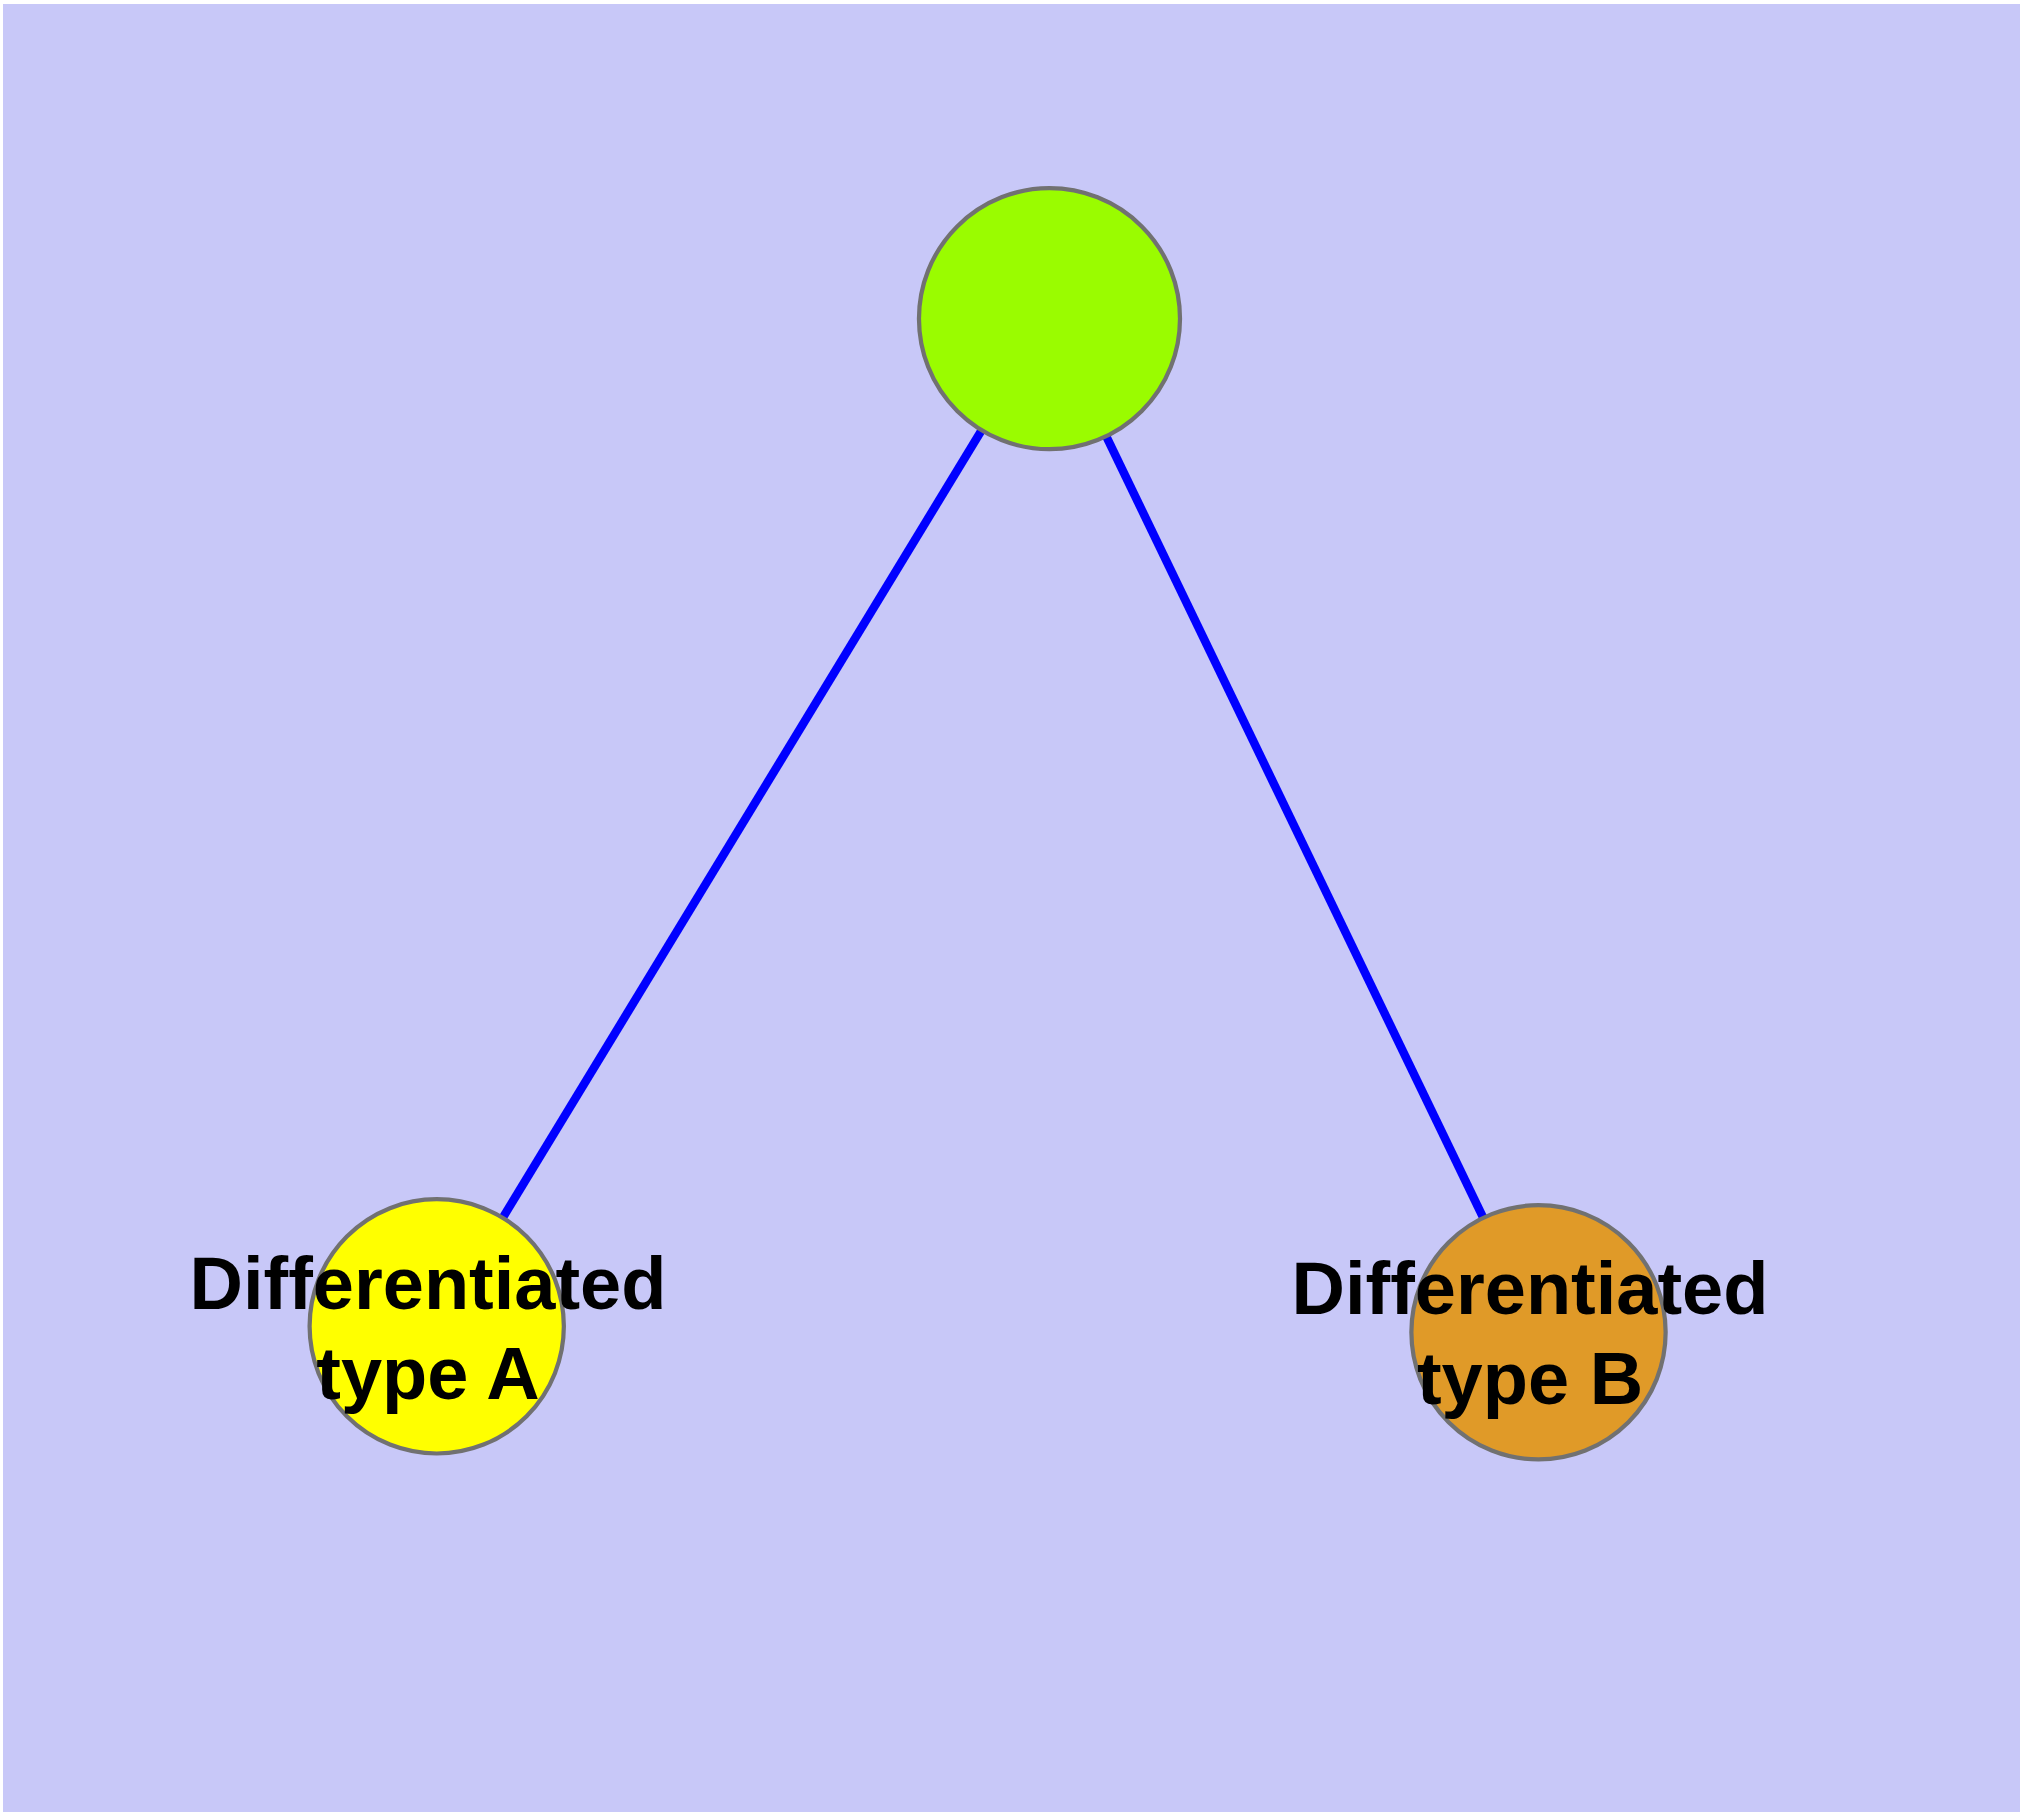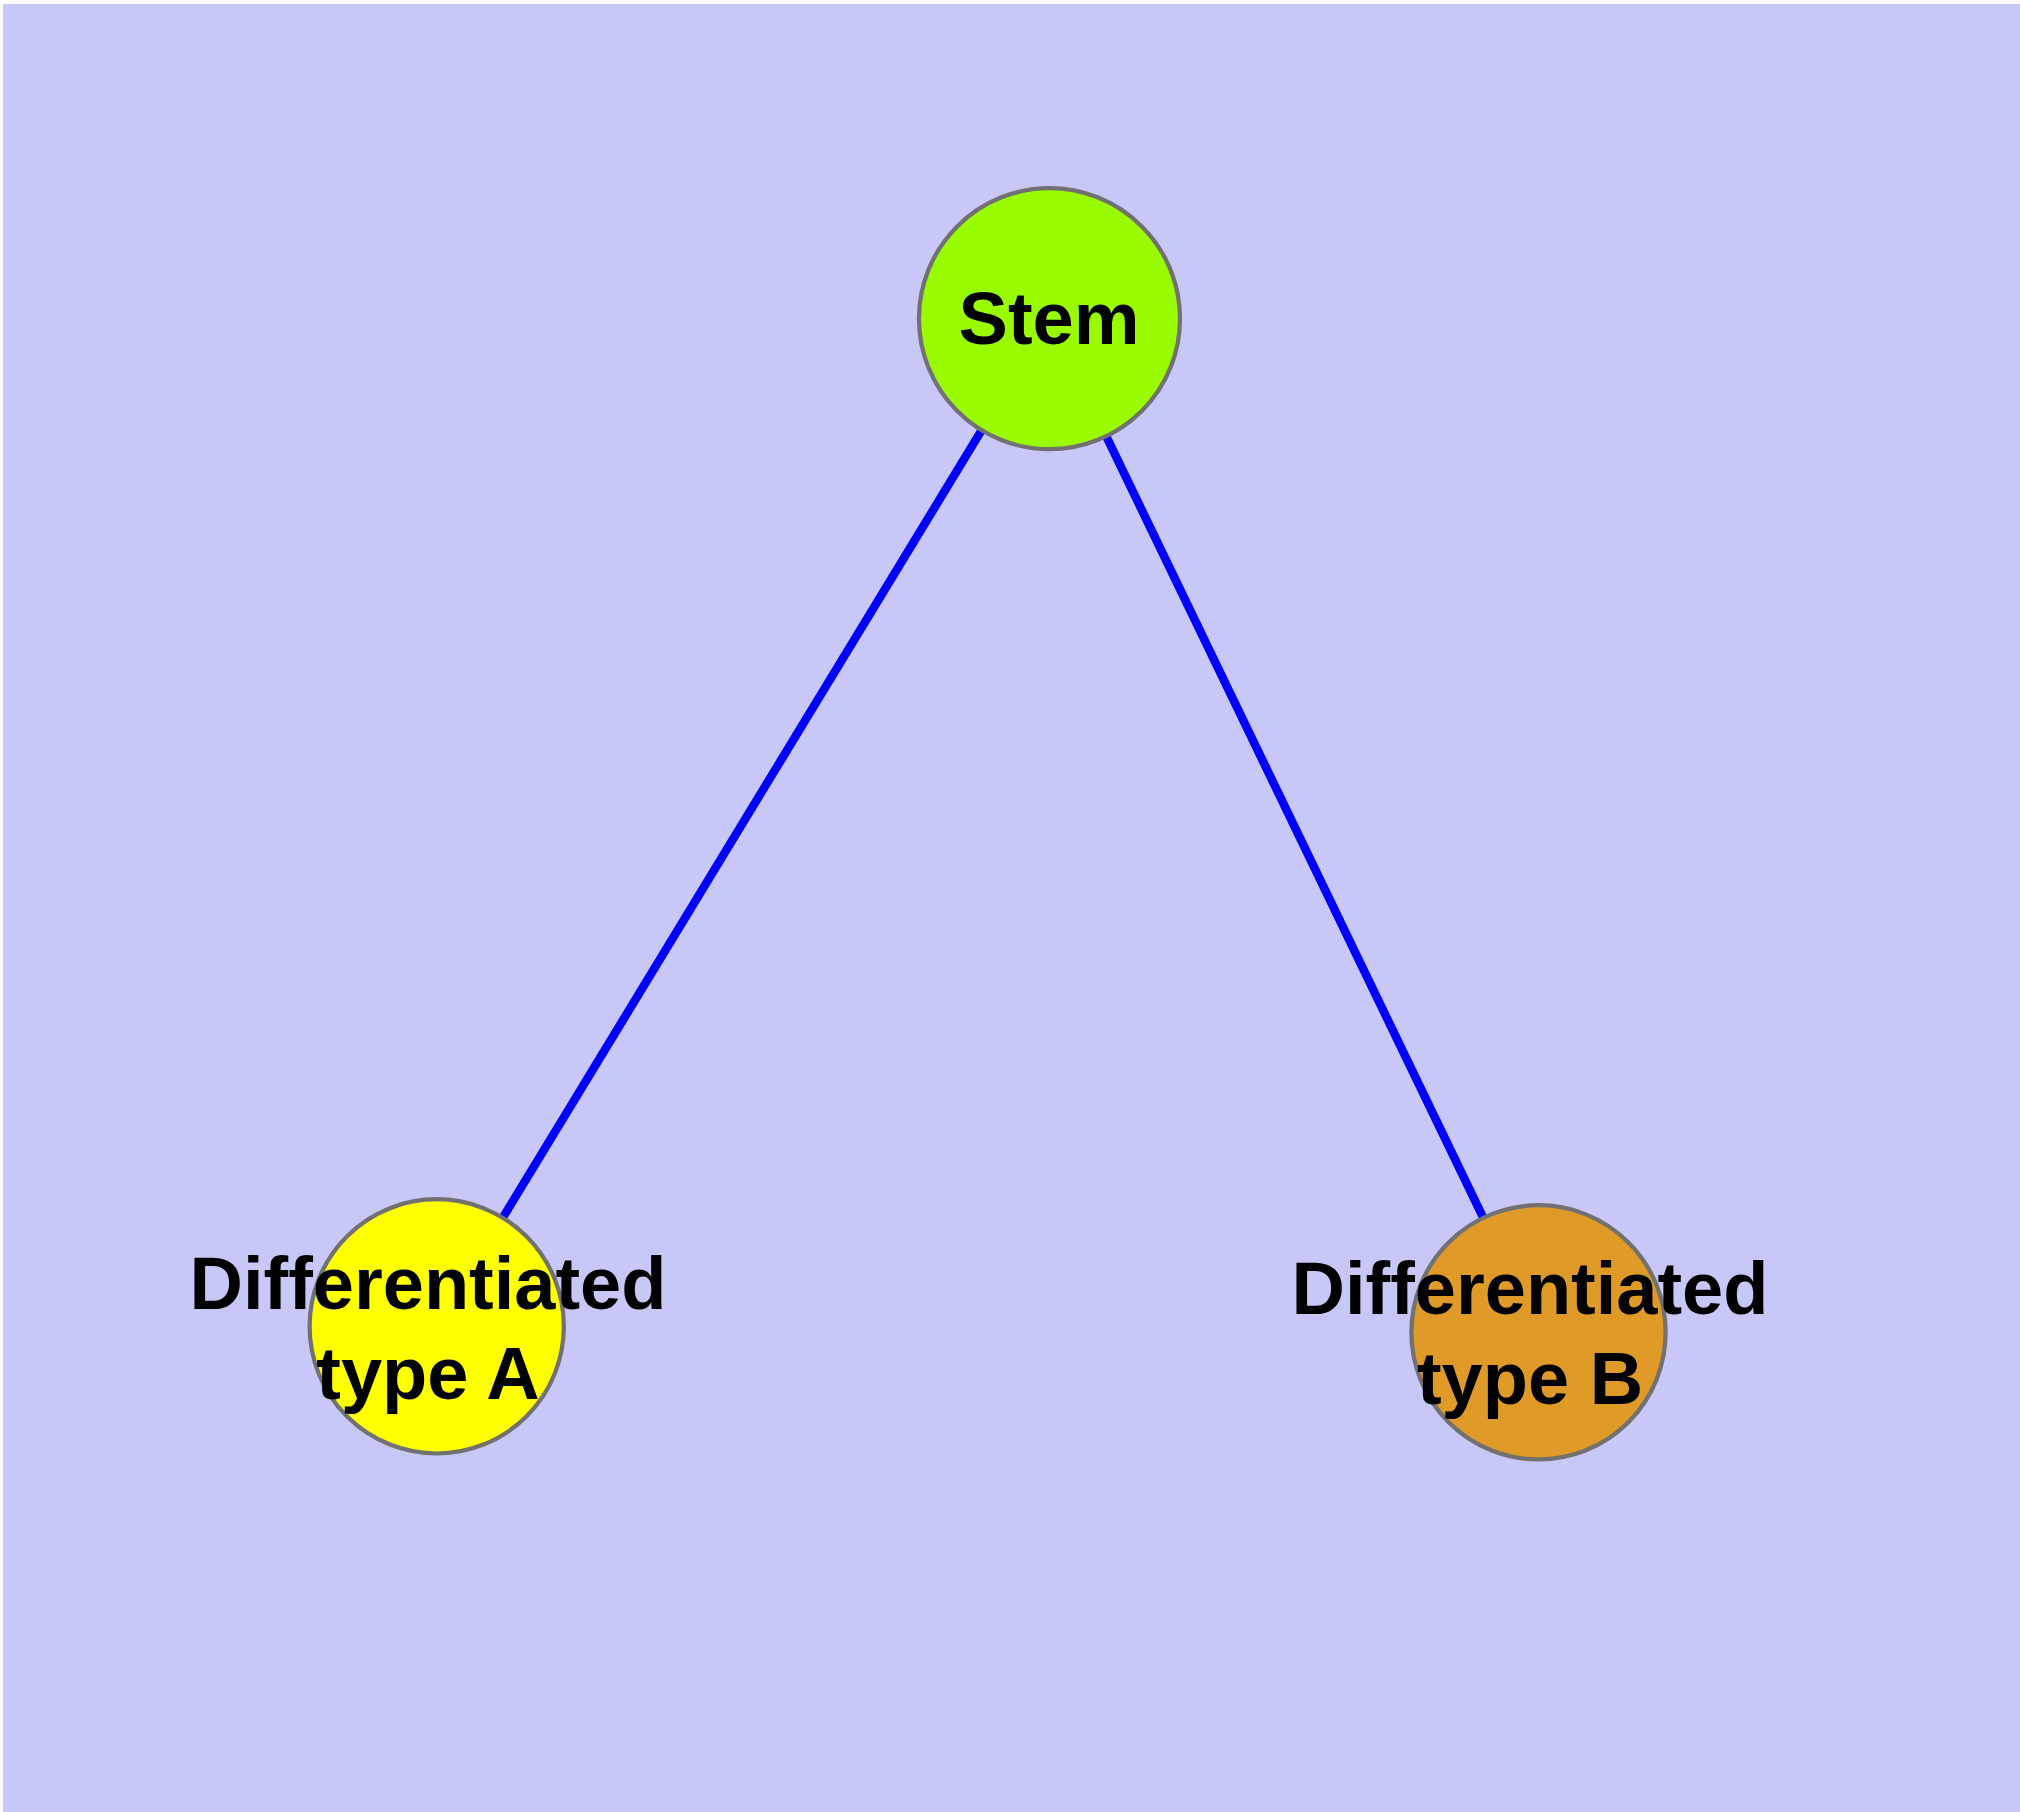--- a/index.html
+++ b/index.html
@@ -70,21 +70,20 @@
 
     <line class="edge" x1="1238" y1="376" x2="1815" y2="1572" stroke="#0000ff"></line>
 
     <circle class="node" cx="1238" cy="376" r="154" fill="#9afc00" stroke="#717171"></circle>
 
     <circle class="node" cx="515" cy="1565" r="150" fill="#ffff00" stroke="#717171"></circle>
 
     <circle class="node" cx="1815" cy="1572" r="150" fill="#e09a28" stroke="#717171"></circle>
   </svg>
 
-  <div class="node-label" id="label-stem">Stem</div>
 
   <div class="node-label" id="label-typea">Differentiated
 type A</div>
 
   <div class="node-label" id="label-typeb">Differentiated
 type B</div>
 
 </div>
 
 

